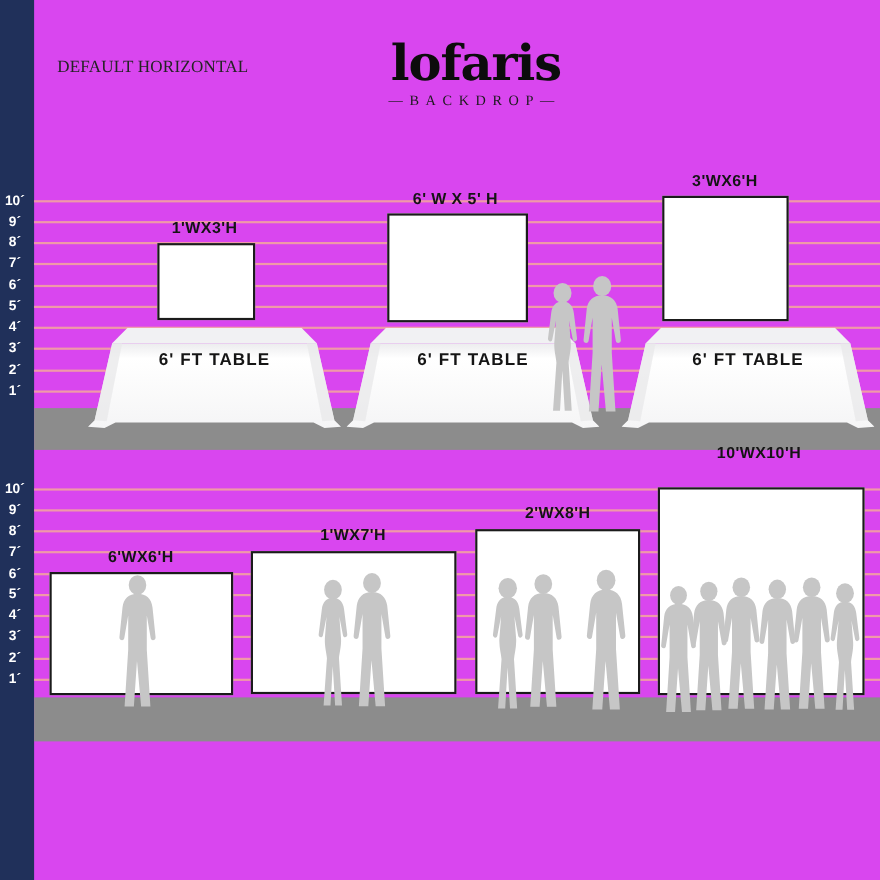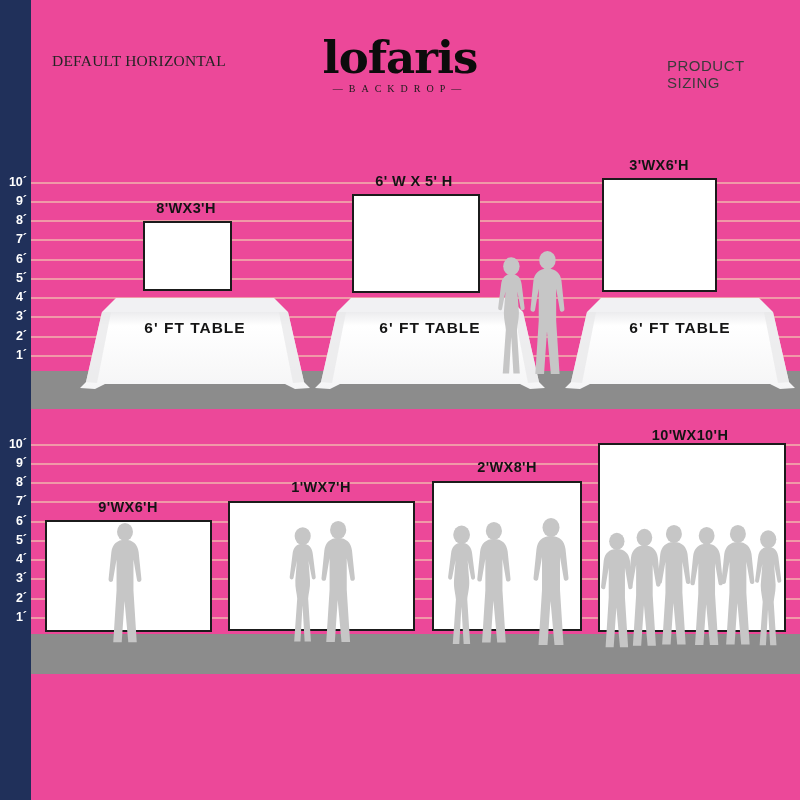--- a/index.html
+++ b/index.html
@@ -1,35 +1,35 @@
 <!DOCTYPE html>
 <html style="--navy: #20305a; --line-pink: #f099a8; --floor: #8c8c8c; --silhouette: #c6c6c6; --border-dark: #1b1b1b;"><head>
 <meta charset="utf-8">
 <style>
   html,body{margin:0;padding:0;background:#fff}
-  .canvas{position:relative;width:800px;height:800px;background:#ec4899;overflow:hidden;
+  .canvas{position:relative;width:800px;height:800px;background:#d946ef;overflow:hidden;
           font-family:"Liberation Sans",sans-serif}
   .navy{position:absolute;left:0;top:0;width:31px;height:800px;background:var(--navy,#20305a)}
   .hline{position:absolute;left:31px;width:769px;height:2px;background:var(--line-pink,#f099a8);z-index:1}
-  .rlabel{position:absolute;left:0;width:27px;height:16px;text-align:right;color:#fff;
+  .rlabel{position:absolute;left:0;width:27px;height:16px;text-align:center;color:#fff;
           font-weight:bold;font-size:12.5px;line-height:16px;z-index:2}
   .floor{position:absolute;left:31px;width:769px;background:var(--floor,#8c8c8c);z-index:2}
   .backdrop{position:absolute;background:#fff;border:2px solid var(--border-dark,#1b1b1b);z-index:3}
   .bd-label{position:absolute;text-align:center;font-weight:bold;font-size:14.5px;
             letter-spacing:.4px;color:#141414;z-index:3;white-space:nowrap}
   .table-svg{position:absolute;z-index:3}
   .table-label{position:absolute;z-index:5;text-align:center;font-weight:bold;font-size:15.5px;
                letter-spacing:1px;color:#151515}
   .sil{position:absolute;z-index:4;color:var(--silhouette,#c6c6c6)}
   .hdr-left{position:absolute;left:52px;top:49px;font-family:"Liberation Serif",serif;
             font-size:15.5px;color:#242424;line-height:23px;letter-spacing:.2px}
-  .logo{position:absolute;left:290px;top:34px;width:220px;text-align:center}
+  .logo{position:absolute;left:290px;top:34px;width:220px;text-align:right}
   .logo-word{font-family:"DejaVu Serif",serif;font-weight:bold;font-size:45px;line-height:48px;
              letter-spacing:-1px;color:#0c0c0c}
-  .logo-sub{font-family:"Liberation Serif",serif;font-size:10px;letter-spacing:6px;
+  .logo-sub{font-family:"Liberation Serif",serif;font-size:13px;letter-spacing:6px;
             color:#1a1a1a;margin-top:1px;white-space:nowrap}
   .hdr-right{position:absolute;left:667px;top:57px;font-size:15px;letter-spacing:.5px;color:#3a3a3a}
 </style>
 </head>
 <body>
 
 <div class="canvas">
 
   <svg width="0" height="0" style="position:absolute">
     <defs>
@@ -51,21 +51,20 @@
 
   <div class="navy"></div>
 
   <div class="hdr-left">
     <div>DEFAULT HORIZONTAL</div>
   </div>
   <div class="logo">
     <div class="logo-word">lofaris</div>
     <div class="logo-sub">—BACKDROP—</div>
   </div>
-  <div class="hdr-right">PRODUCT SIZING</div>
 
   <div class="hline" style="top:182px"></div>
   <div class="hline" style="top:201px"></div>
   <div class="hline" style="top:220px"></div>
   <div class="hline" style="top:239px"></div>
   <div class="hline" style="top:259px"></div>
   <div class="hline" style="top:278px"></div>
   <div class="hline" style="top:297px"></div>
   <div class="hline" style="top:316px"></div>
   <div class="hline" style="top:336px"></div>
@@ -102,21 +101,21 @@
 
   <svg class="table-svg" style="left:565px;top:298px" width="230" height="92" viewBox="0 0 230 92">
     <path d="M36 0 L194 0 L208 14 L22 14 Z" fill="#f1f1f3"></path>
     <path d="M22 14 L208 14 L224 84 L230 90 L215 91 L205 86 L25 86 L15 91 L0 90 L6 84 Z" fill="url(#clothShade)"></path>
     <path d="M22 14 L6 84 L17 85 L31 14 Z" fill="#e8e8ea" opacity="0.75"></path>
     <path d="M208 14 L224 84 L213 85 L199 14 Z" fill="#e8e8ea" opacity="0.75"></path>
   </svg>
   <div class="table-label" style="left:565px;top:319px;width:230px">6' FT TABLE</div>
 
   <div class="backdrop" style="left:143px;top:221px;width:85px;height:66px"></div>
-  <div class="bd-label" style="left:128px;top:200px;width:116px">8'WX3'H</div>
+  <div class="bd-label" style="left:128px;top:200px;width:116px">1'WX3'H</div>
 
   <div class="backdrop" style="left:352px;top:194px;width:124px;height:95px"></div>
   <div class="bd-label" style="left:356px;top:173px;width:116px">6' W X 5' H</div>
 
   <div class="backdrop" style="left:602px;top:178px;width:111px;height:110px"></div>
   <div class="bd-label" style="left:601px;top:157px;width:116px">3'WX6'H</div>
 
   <svg class="sil" style="left:490px;top:250px" width="80" height="126" viewBox="0 0 80 130">
     <use href="#sil-woman" fill="currentColor" transform="translate(2,7) scale(0.94)"></use>
     <use href="#sil-man" fill="currentColor" transform="translate(36,0)"></use>
@@ -140,42 +139,42 @@
   <div class="rlabel" style="top:513px">6´</div>
   <div class="rlabel" style="top:532px">5´</div>
   <div class="rlabel" style="top:551px">4´</div>
   <div class="rlabel" style="top:570px">3´</div>
   <div class="rlabel" style="top:590px">2´</div>
   <div class="rlabel" style="top:609px">1´</div>
 
   <div class="floor" style="top:634px;height:40px"></div>
 
   <div class="backdrop" style="left:45px;top:520px;width:163px;height:108px"></div>
-  <div class="bd-label" style="left:68px;top:499px;width:120px">9'WX6'H</div>
+  <div class="bd-label" style="left:68px;top:499px;width:120px">6'WX6'H</div>
   <svg class="sil" style="left:102px;top:522px" width="46" height="124" viewBox="0 0 44 132">
     <use href="#sil-man" fill="currentColor"></use>
   </svg>
 
   <div class="backdrop" style="left:228px;top:501px;width:183px;height:126px"></div>
   <div class="bd-label" style="left:261px;top:479px;width:120px">1'WX7'H</div>
   <svg class="sil" style="left:280px;top:520px" width="82" height="124" viewBox="0 0 80 130">
     <use href="#sil-woman" fill="currentColor" transform="translate(2,7) scale(0.94)"></use>
     <use href="#sil-man" fill="currentColor" transform="translate(36,0)"></use>
   </svg>
 
   <div class="backdrop" style="left:432px;top:481px;width:146px;height:146px"></div>
   <div class="bd-label" style="left:447px;top:459px;width:120px">2'WX8'H</div>
   <svg class="sil" style="left:442px;top:517px" width="132" height="132" viewBox="0 0 130 132">
     <use href="#sil-woman" fill="currentColor" transform="translate(0,8) scale(0.93)"></use>
     <use href="#sil-man" fill="currentColor" transform="translate(30,4) scale(0.95)"></use>
     <use href="#sil-man" fill="currentColor" transform="translate(86,0)"></use>
   </svg>
 
   <div class="backdrop" style="left:598px;top:443px;width:184px;height:185px"></div>
-  <div class="bd-label" style="left:628px;top:427px;width:124px">10'WX10'H</div>
+  <div class="bd-label" style="left:628px;top:404px;width:124px">10'WX10'H</div>
   <svg class="sil" style="left:597px;top:521px" width="190" height="134" viewBox="0 0 196 136">
     <use href="#sil-man" fill="currentColor" transform="translate(0,10) scale(0.93)"></use>
     <use href="#sil-man" fill="currentColor" transform="translate(28,6) scale(0.95)"></use>
     <use href="#sil-man" fill="currentColor" transform="translate(58,2) scale(0.97)"></use>
     <use href="#sil-man" fill="currentColor" transform="translate(92,4) scale(0.96)"></use>
     <use href="#sil-man" fill="currentColor" transform="translate(124,2) scale(0.97)"></use>
     <use href="#sil-woman" fill="currentColor" transform="translate(158,8) scale(0.93)"></use>
   </svg>
 
 </div>

